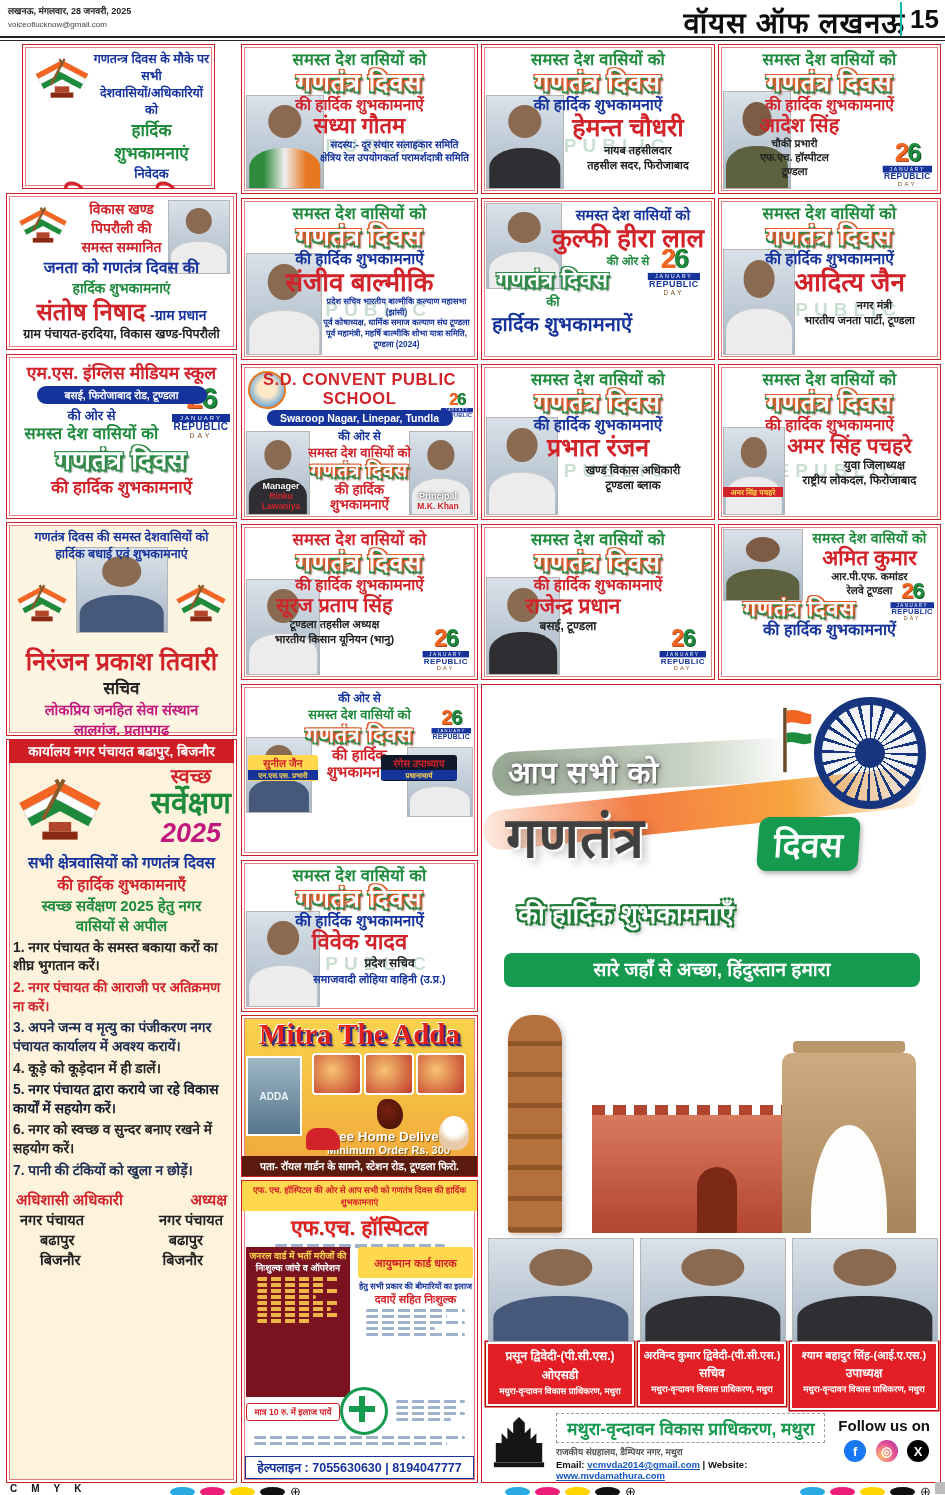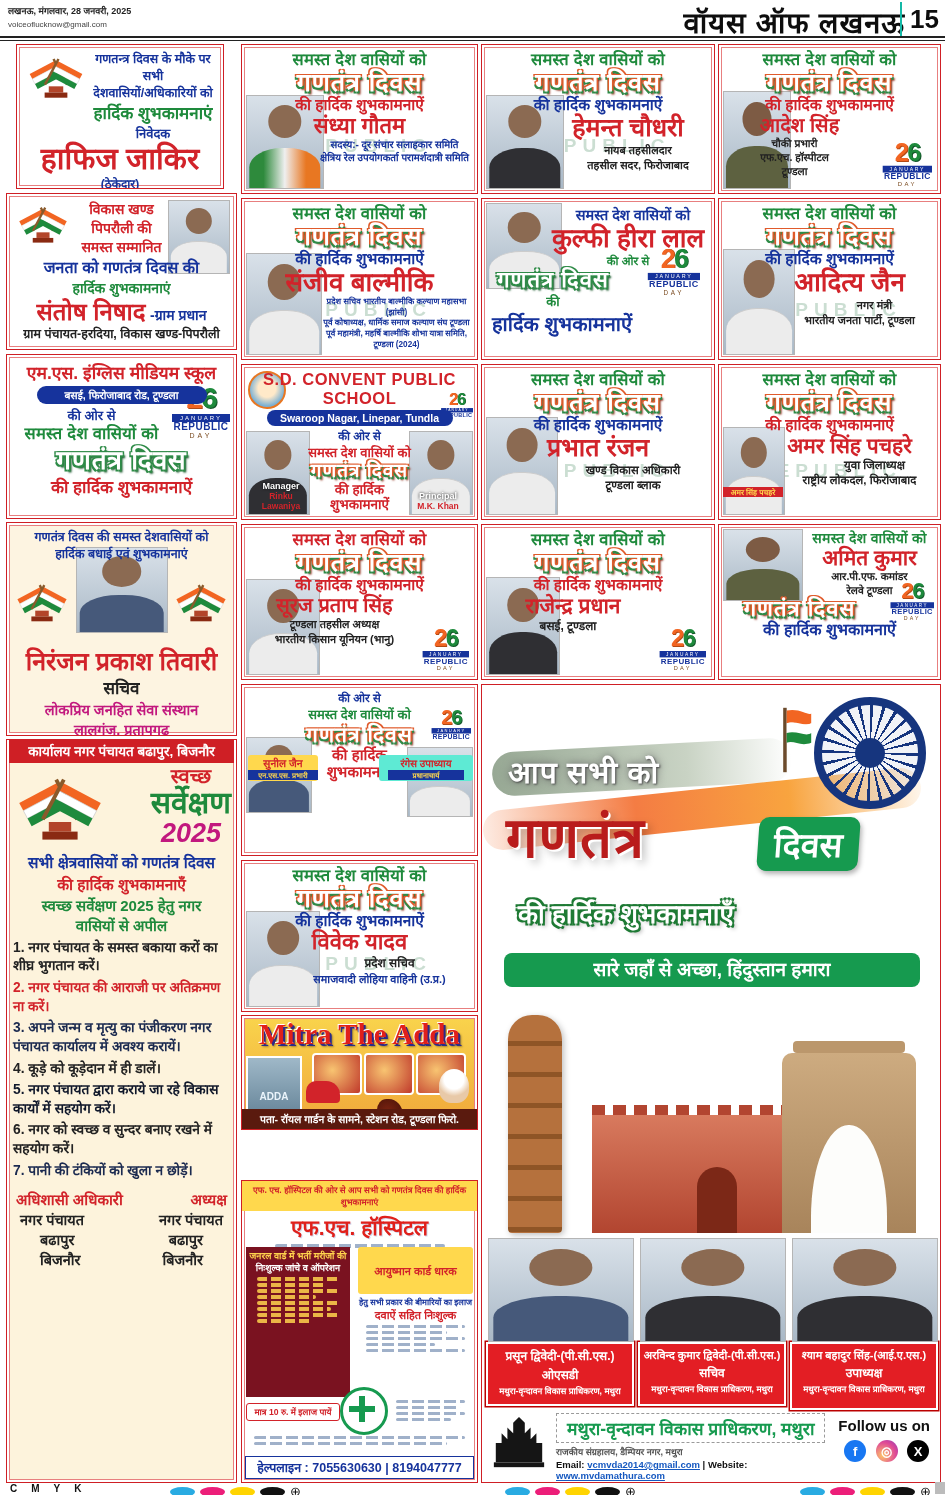--- a/index.html
+++ b/index.html
@@ -55,21 +55,21 @@
   .pcap{position:absolute;background:#e31e24;border:2px solid #fff;box-shadow:0 0 0 1.5px #b00;color:#fff;text-align:center;padding:3px 1px;box-sizing:border-box}
   .pcap .pn{font-size:12px;font-weight:800}
   .pcap .pr{font-size:12px;font-weight:700;margin:2px 0}
   .pcap .po{font-size:8.6px;font-weight:700}
   
   .chakra{position:absolute;border-radius:50%;border:8px solid #16357e;background:repeating-conic-gradient(#16357e 0 4deg,rgba(22,53,126,.06) 4deg 15deg)}
   .chakra:after{content:"";position:absolute;inset:34%;border-radius:50%;background:#16357e}
   .wash{position:absolute;border-radius:40px;background:linear-gradient(90deg,#97a894,#c9d3c4 65%,rgba(201,211,196,0));transform:rotate(-3deg)}
   .brush-o{position:absolute;border-radius:40px;background:linear-gradient(90deg,rgba(242,101,34,.15),#f26522 35%,#f7941d 70%,rgba(247,148,29,.1));transform:rotate(-6deg)}
   .main-l1{position:absolute;font-size:30px;font-weight:900;color:#fff;text-shadow:1px 1px 2px #4a4a4a,0 0 8px #666;letter-spacing:1px}
-  .main-gan{position:absolute;font-size:56px;font-weight:900;color:#b91c1c;text-shadow:2px 2px 0 #fff,5px 5px 8px rgba(0,0,0,.25);letter-spacing:1px}
+  .main-gan{position:absolute;font-size:56px;font-weight:900;color:#404040;text-shadow:2px 2px 0 #fff,5px 5px 8px rgba(0,0,0,.25);letter-spacing:1px}
   .main-divas{display:inline-block;background:#169a4f;color:#fff;font-size:34px;font-weight:900;padding:4px 16px;border-radius:10px;transform:skew(-4deg);box-shadow:2px 3px 5px rgba(0,0,0,.3)}
   .main-wish{position:absolute;font-size:26px;font-weight:900;color:#fff;
      text-shadow:-2px -2px 0 #1e7a34,2px -2px 0 #1e7a34,-2px 2px 0 #1e7a34,2px 2px 0 #1e7a34,3px 3px 4px rgba(0,0,0,.35)}
   .slogan{position:absolute;background:#169a4f;color:#fff;font-size:19px;font-weight:800;line-height:34px;text-align:center;border-radius:8px}
   .minar{position:absolute;background:repeating-linear-gradient(180deg,#b5713d 0 26px,#8f5526 26px 31px);border-radius:24px 24px 4px 4px;box-shadow:2px 2px 6px rgba(0,0,0,.25)}
   .fort{position:absolute;background:linear-gradient(180deg,#d87a5e,#b24530)}
   .fort:before{content:"";position:absolute;top:-10px;left:0;right:0;height:10px;background:repeating-linear-gradient(90deg,#b24530 0 13px,transparent 13px 21px)}
   .fort:after{content:"";position:absolute;left:42%;bottom:0;width:16%;height:56%;background:#7c2817;border-radius:40px 40px 0 0}
   .gate{position:absolute;background:linear-gradient(180deg,#cdab80,#a8845b);border-radius:10px 10px 0 0}
   .gate:before{content:"";position:absolute;top:-12px;left:8%;right:8%;height:12px;background:#bb976c;border-radius:4px}
@@ -87,21 +87,21 @@
      text-shadow:-1px -1px 0 #fff,2px 2px 0 #2b2b8a,3px 3px 2px rgba(0,0,0,.35)}
   .thumb{display:inline-block;width:46px;height:38px;border:2px solid #fff;border-radius:4px;margin:0 1px;
      background:radial-gradient(circle at 40% 40%,#f8c471,#c0392b)}
   .shopph{position:absolute;background:linear-gradient(180deg,#9fb8c8,#55758a);border:2px solid #fff;color:#eaf4fb;font-weight:800;font-size:10px;display:flex;align-items:center;justify-content:center}
   .mitra-strip{position:absolute;left:0;right:0;bottom:0;background:#5a1a0e;color:#fff;font-size:10.5px;font-weight:800;padding:3px 2px}
   
   .hosp-head{background:#ffd84d;color:#d2232a;font-size:8.6px;font-weight:800;margin:-1px -1px 2px;padding:3px 1px}
   .hosp-title{font-size:21px;font-weight:900;color:#e0201b;text-shadow:1px 1px 0 #16339c33}
   .maroon{position:absolute;background:#7a1220;color:#ffd34d;text-align:center;padding:4px 3px;box-sizing:border-box}
   .maroon .t{font-size:9.2px;font-weight:800;line-height:1.3}
-  .ayu-band{background:#ffd84d;color:#d2232a;font-size:11px;font-weight:900;padding:16px 0;border-radius:3px}
+  .ayu-band{background:#ffd84d;color:#d2232a;font-size:11px;font-weight:900;padding:8px 0;border-radius:3px}
   .hlogo{position:absolute;width:42px;height:42px;border-radius:50%;background:#fff;border:3px solid #169a4f}
   .hlogo:after{content:"";position:absolute;left:16px;top:6px;width:6px;height:26px;background:#169a4f}
   .hlogo:before{content:"";position:absolute;left:6px;top:16px;width:26px;height:6px;background:#169a4f}
   .help{position:absolute;left:3px;right:3px;bottom:3px;background:#fff;border:1.5px solid #16339c;
         font-size:12.5px;font-weight:900;color:#16339c;padding:2px 0}
   
   .letters{position:absolute;bottom:1px;left:10px;font-size:10px;font-weight:800;letter-spacing:14px;color:#111}
   .mkgrp{position:absolute;bottom:2px;height:11px}
   .oval{display:inline-block;width:25px;height:10px;border-radius:50%;margin-right:5px;vertical-align:middle}
   .o-c{background:#29abe2}.o-m{background:#ec1e79}.o-y{background:#ffd400}.o-k{background:#111}
@@ -136,21 +136,21 @@
 
   <div class="hdr-date">
     <span>लखनऊ, मंगलवार, 28 जनवरी, 2025</span><br>
     <span class="hdr-mail">voiceoflucknow@gmail.com</span>
   </div>
   <div class="masthead">वॉयस ऑफ लखनऊ</div>
   <div class="pgno">15</div>
   <div class="rule1"></div>
   <div class="rule2"></div>
 
-  <div class="ad" style="left:16px;top:44px;width:208px;height:145px">
+  <div class="ad" style="left:22px;top:44px;width:193px;height:145px">
     <svg class="xflags" viewBox="0 0 60 42" style="position:absolute;left:8px;top:8px;width:62px;height:46px">
         <use href="#xf"></use>
       </svg>
     <div class="inner">
       <div class="blue" style="font-size:12.5px;font-weight:800;margin-left:66px">गणतन्त्र दिवस के मौके पर सभी</div>
       <div class="blue" style="font-size:12.5px;font-weight:800;margin-left:66px">देशवासियों/अधिकारियों को</div>
       <div class="green" style="font-size:17px;font-weight:900;margin-left:66px">हार्दिक शुभकामनाएं</div>
       <div class="blue" style="font-size:13px;font-weight:800;margin-left:66px">निवेदक</div>
       <div class="nm" style="font-size:30px">हाफिज जाकिर</div>
       <div class="blue" style="font-size:12px;font-weight:800">(ठेकेदार)</div>
@@ -367,21 +367,21 @@
     <div class="inner">
       <div class="blue" style="font-size:11.5px;font-weight:800">की ओर से</div>
       <div class="green" style="font-size:13px;font-weight:900">समस्त देश वासियों को</div>
       <div class="gd" style="font-size:21px">गणतंत्र दिवस</div>
       <div class="wish red" style="font-size:15px">की हार्दिक</div>
       <div class="wish red" style="font-size:15px">शुभकामनाऐं</div>
       <div style="position:absolute;left:2px;bottom:0;width:70px;background:#ffd84d;border-radius:3px;padding:1px 0">
         <div class="red" style="font-size:10.5px;font-weight:900">सुनील जैन</div>
         <div style="background:#16339c;color:#ffd84d;font-size:7.2px;font-weight:800">एन.एस.एस. प्रभारी</div>
       </div>
-      <div style="position:absolute;right:0;bottom:0;width:76px;background:#5eead4;border-radius:3px;padding:1px 9px">
+      <div style="position:absolute;right:16px;bottom:0;width:76px;background:#0f172a;border-radius:3px;padding:1px 0">
         <div class="red" style="font-size:10px;font-weight:900">रंगेस उपाध्याय</div>
         <div style="background:#16339c;color:#ffd84d;font-size:7.2px;font-weight:800">प्रधानाचार्य</div>
       </div>
     </div>
   </div>
 
   <div class="ad" style="left:241px;top:860px;width:237px;height:152px">
     <div class="wm">REPUBLIC</div>
     <span class="photo ph-white" style="left:4px;bottom:4px;width:72px;height:94px">
         <i></i>
@@ -390,21 +390,21 @@
     <div class="inner">
       <div class="greet green">समस्त देश वासियों को</div>
       <div class="gd">गणतंत्र दिवस</div>
       <div class="wish blue">की हार्दिक शुभकामनाऐं</div>
       <div class="nm">विवेक यादव</div>
       <div class="dark" style="font-size:12px;font-weight:800;margin-left:60px">प्रदेश सचिव</div>
       <div class="blue" style="font-size:11px;font-weight:800;margin-left:40px">समाजवादी लोहिया वाहिनी (उ.प्र.)</div>
     </div>
   </div>
 
-  <div class="ad mitra" style="left:241px;top:1015px;width:237px;height:115px">
+  <div class="ad mitra" style="left:241px;top:1015px;width:237px;height:162px">
     <div class="mitra-title">Mitra The Adda</div>
     <span class="shopph" style="left:4px;top:40px;width:52px;height:76px">
         <span>ADDA</span>
       </span>
     <div style="margin:2px 0 0 58px;text-align:center">
       <span class="thumb"></span><span class="thumb"></span><span class="thumb"></span>
       <span style="display:inline-block;width:26px;height:30px;border-radius:40% 60% 50% 50%;background:radial-gradient(circle at 40% 40%,#7a2210,#3c0f06);vertical-align:top;margin-left:2px"></span>
     </div>
     <div style="margin-left:58px;color:#fff;font-weight:900;font-size:13.5px;text-shadow:1px 1px 1px #7a4a00">Free Home Delivery</div>
     <div style="margin-left:58px;color:#fff;font-weight:800;font-size:11px;text-shadow:1px 1px 1px #7a4a00">Minimum Order Rs. 300</div>

